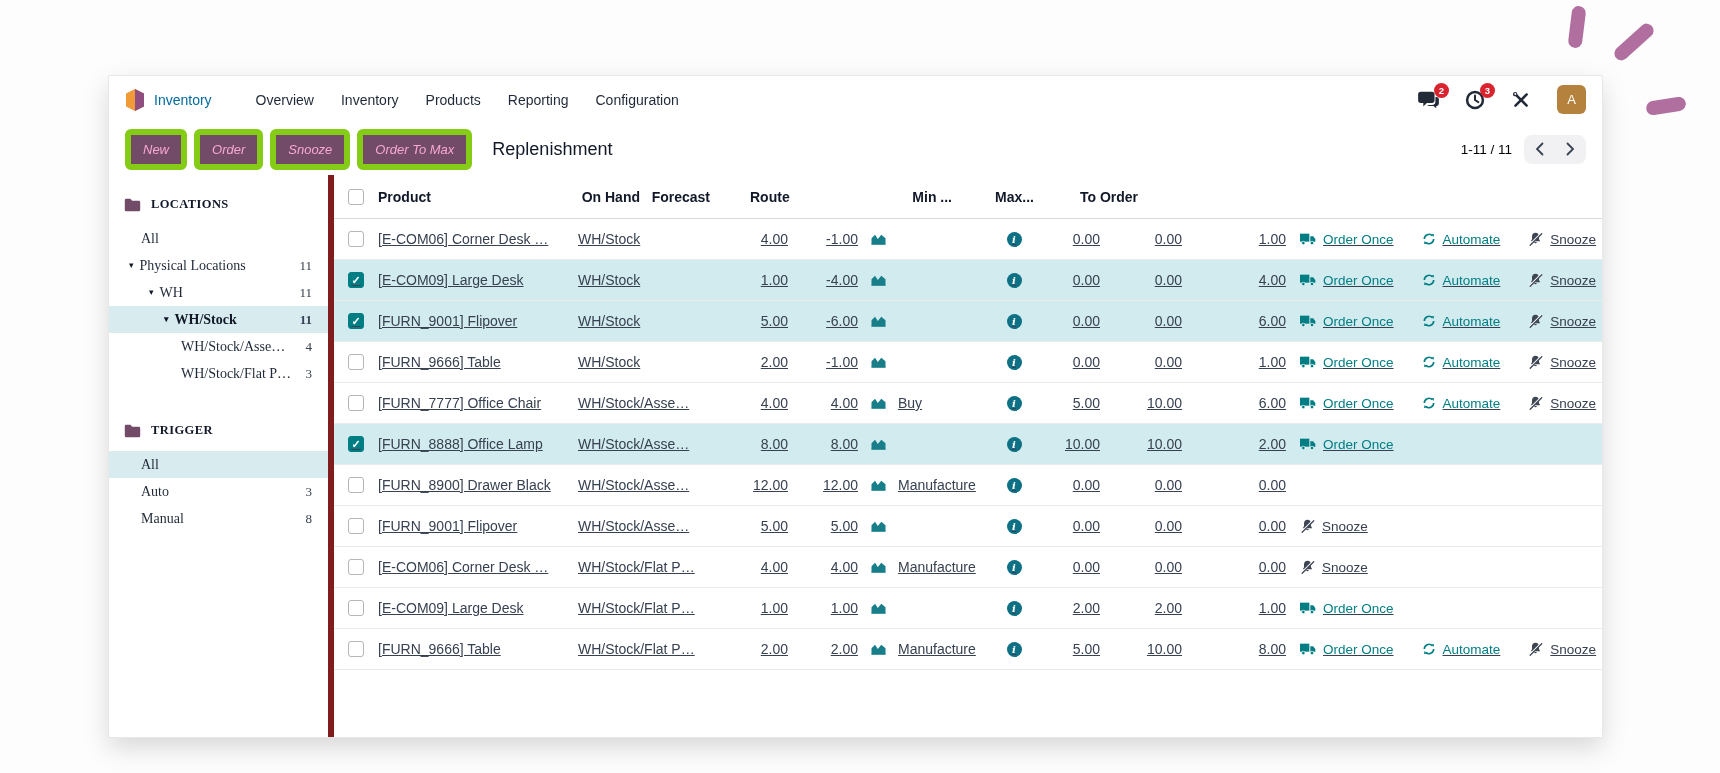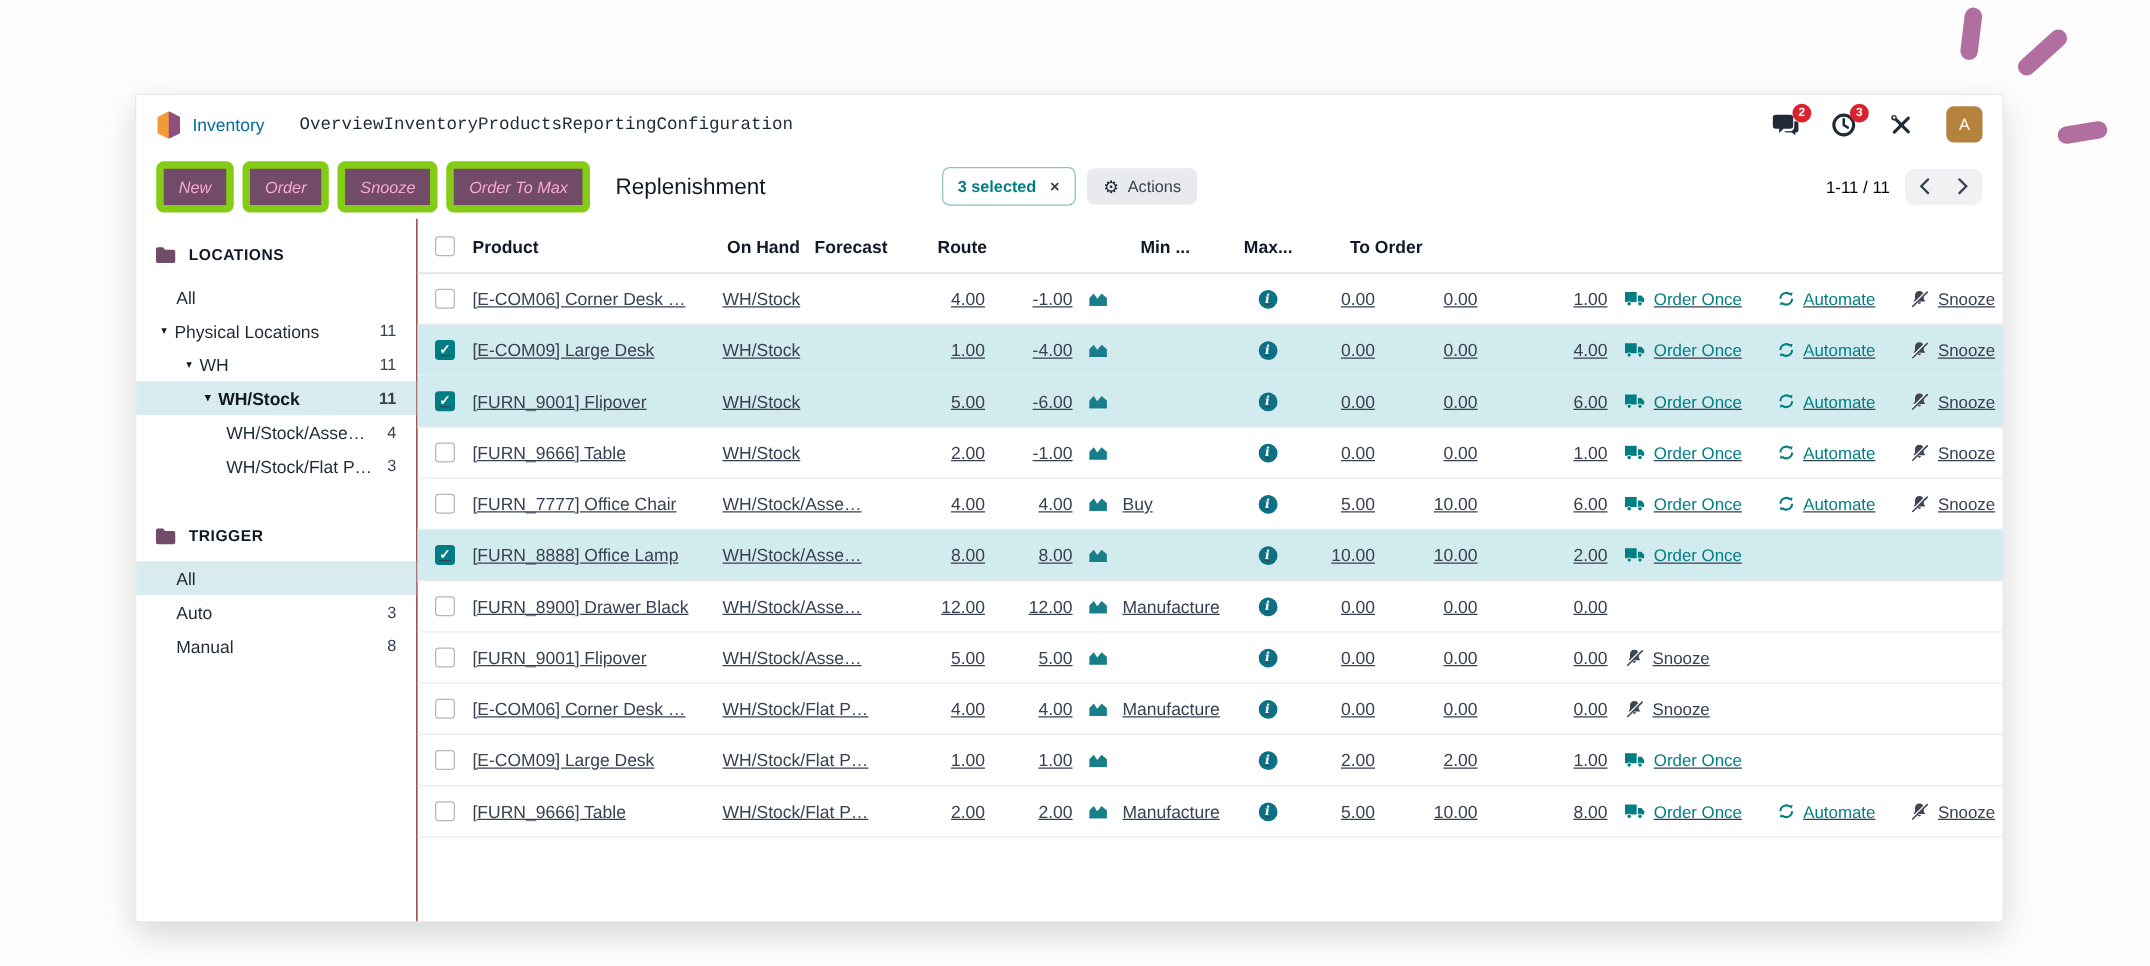--- a/index.html
+++ b/index.html
@@ -21,21 +21,21 @@
     position:absolute; left:108px; top:75px; width:1495px; height:663px;
     background:#fff; border:1px solid #e8e8e8; border-radius:2px;
     box-shadow:0 10px 26px rgba(0,0,0,.15);
     display:flex; flex-direction:column;
   }
 
   
   .navbar { flex:0 0 47px; display:flex; align-items:center; padding:0 16px; }
   .app { display:flex; align-items:center; gap:9px; cursor:pointer; }
   .app-name { font-size:14px; color:#0369a1; }
-  .nav-menus { display:flex; margin-left:28px;font-family:Liberation Mono, monospace; }
+  .nav-menus { display:flex; gap:27px; margin-left:44px; }
   .nav-item { font-size:14px; color:#1f2937; cursor:pointer; }
   .nav-right { margin-left:auto; display:flex; align-items:center; gap:26px; }
   .icon-wrap { position:relative; cursor:pointer; display:flex; }
   .badge {
     position:absolute; top:-7px; right:-10px; min-width:15px; height:15px;
     background:#d9232e; color:#fff; border-radius:8px; font-size:9.5px; font-weight:700;
     display:flex; align-items:center; justify-content:center; padding:0 3px;
   }
   .avatar {
     width:29px; height:29px; border-radius:6px; background:#b5823d; color:#fff;
@@ -65,21 +65,21 @@
   .gear { font-size:14px; line-height:1; color:#1f2937; }
   .pager { margin-left:auto; display:flex; align-items:center; gap:12px; }
   .pager-text { font-size:13.5px; color:#000000; }
   .pager-nav { background:#f1f1f3; border-radius:8px; display:flex; }
   .pager-btn { width:31px; height:29px; display:flex; align-items:center; justify-content:center; cursor:pointer; }
 
   
   .content { flex:1; display:flex; min-height:0; }
 
   
-  .sidebar { flex:0 0 225px; border-right:1px solid #7f1d1d; padding-top:22px; font-size:14px; }
+  .sidebar { flex:0 0 225px; border-right:6px solid #7f1d1d; padding-top:22px; font-size:14px;font-family:Liberation Serif, serif; }
   .side-title { display:flex; align-items:center; gap:10px; padding:0 16px 0 15px;
     font-size:12.5px; font-weight:700; color:#111827; letter-spacing:.4px; margin-bottom:13px; }
   .side-item { display:flex; align-items:center; height:27px; padding-right:16px; cursor:pointer; color:#1f2937; }
   .side-item .count { margin-left:auto; font-size:13px; color:#374151; }
   .side-item.active { background:#d8ebee; }
   .side-item.bold { font-weight:700; color:#111827; }
   .caret { font-size:9px; color:#111827; margin-right:6px; line-height:1; }
   .pl32 { padding-left:32px; } .pl20 { padding-left:20px; } .pl40 { padding-left:40px; }
   .pl55 { padding-left:55px; } .pl72 { padding-left:72px; }
   .side-gap { height:36px; }
@@ -182,30 +182,20 @@
     </div>
   </div>
 
   <div class="control">
     <button class="btn-primary">New</button>
     <button class="btn-primary">Order</button>
     <button class="btn-primary">Snooze</button>
     <button class="btn-primary">Order To Max</button>
     <span class="view-title">Replenishment</span>
 
-    <div class="center-group">
-      <span class="chip">
-        <span>3 selected</span>
-        <span class="chip-x">×</span>
-      </span>
-      <button class="btn-actions">
-        <span class="gear">⚙</span>
-        <span>Actions</span>
-      </button>
-    </div>
 
     <div class="pager">
       <span class="pager-text">1-11 / 11</span>
       <span class="pager-nav">
         <span class="pager-btn">
           <svg width="9" height="14" viewBox="0 0 9 14">
               <path d="M7.5 1.5 2 7l5.5 5.5" fill="none" stroke="#374151" stroke-width="1.8" stroke-linecap="round"></path>
             </svg>
         </span>
         <span class="pager-btn">

